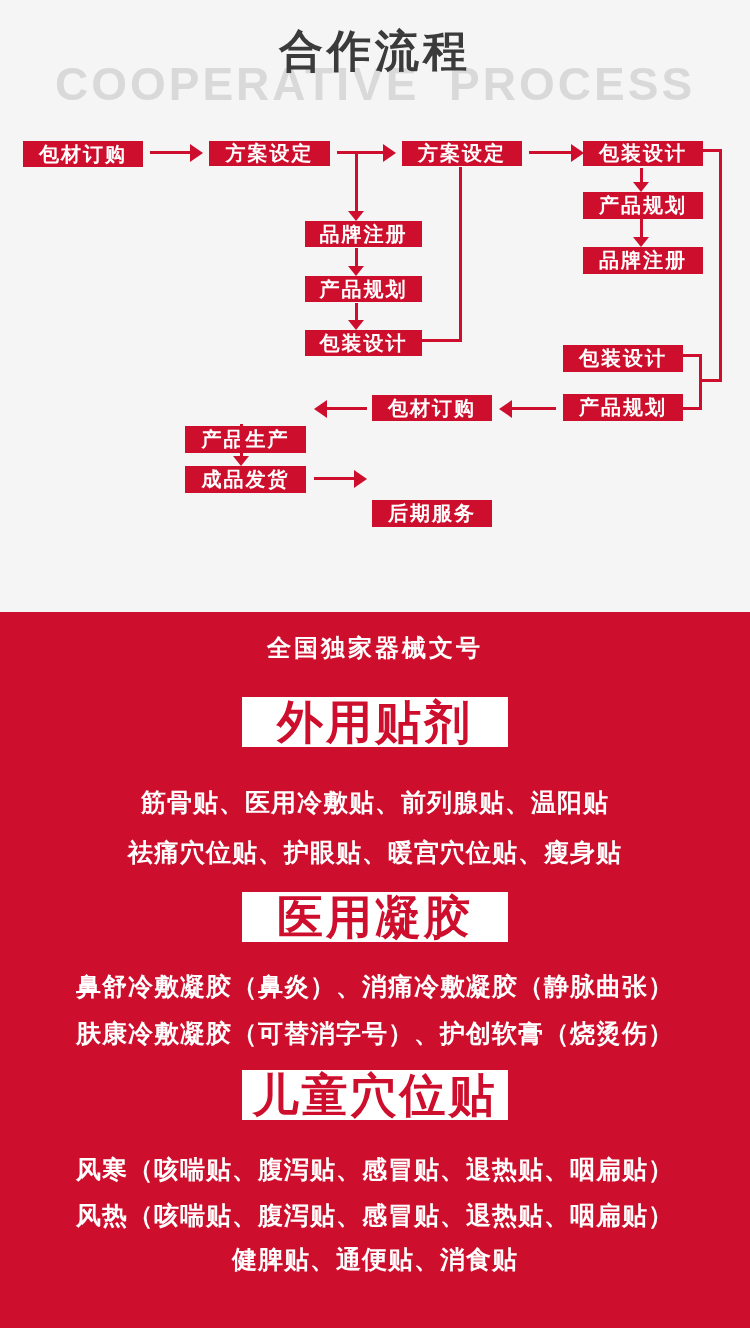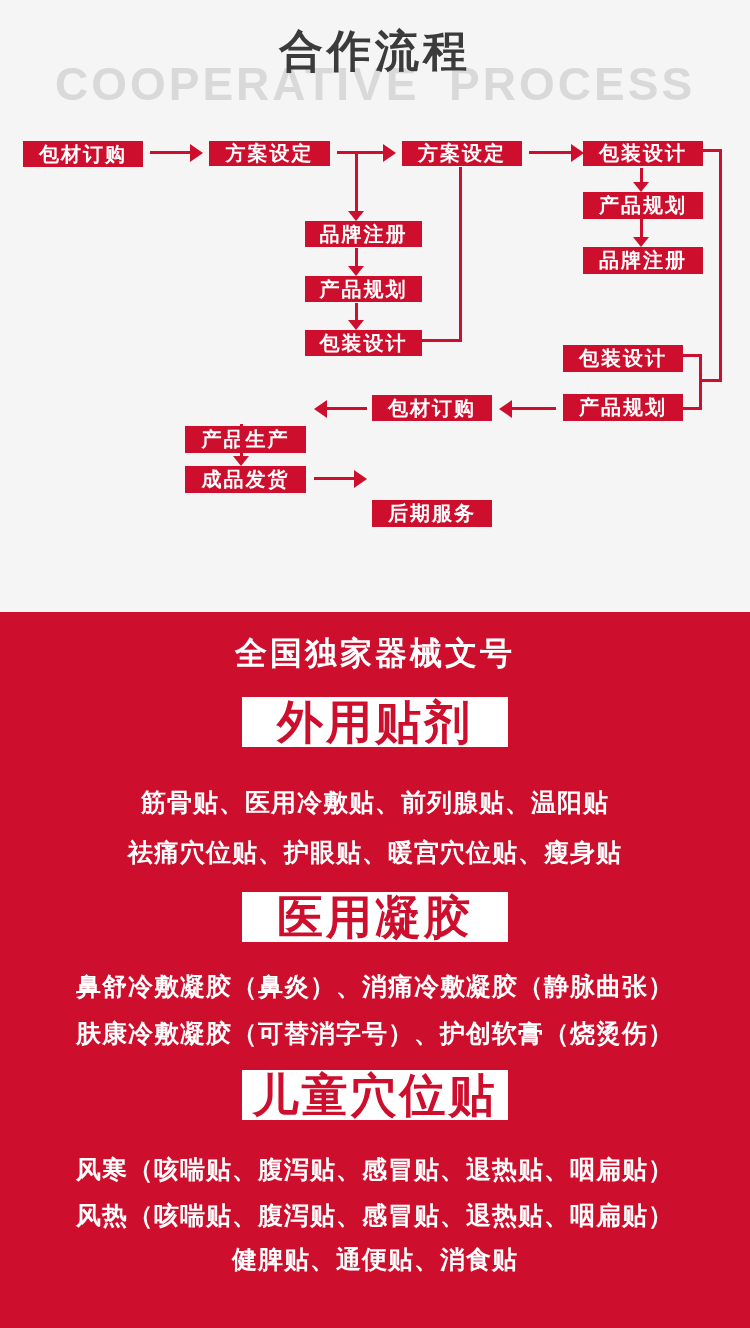--- a/index.html
+++ b/index.html
@@ -33,21 +33,21 @@
     width:0;height:0;border:9px solid transparent;border-right:0;border-left:13px solid var(--red);}
   .harrow.left::before{content:"";position:absolute;right:100%;top:50%;transform:translateY(-50%);
     width:0;height:0;border:9px solid transparent;border-left:0;border-right:13px solid var(--red);}
   .varrow{position:absolute;width:3px;background:var(--red);}
   .varrow::after{content:"";position:absolute;top:100%;left:50%;transform:translateX(-50%);
     width:0;height:0;border:8px solid transparent;border-bottom:0;border-top:10px solid var(--red);}
 
   
   .panel{position:absolute;left:0;top:612px;width:750px;height:716px;background:var(--red);}
   .panel-heading{position:absolute;top:20px;left:0;width:100%;text-align:center;
-    color:var(--white);font-size:32px;font-weight:bold;letter-spacing:3px;}
+    color:var(--white);font-size:24px;font-weight:bold;letter-spacing:3px;}
   .category-badge{position:absolute;left:242px;width:266px;height:50px;background:var(--white);
     color:var(--red);font-size:46px;font-weight:bold;letter-spacing:3px;text-align:center;line-height:50px;}
   .product-line{position:absolute;left:0;width:100%;text-align:center;color:var(--white);
     font-size:25px;font-weight:bold;letter-spacing:1px;white-space:nowrap;}
 </style>
 </head>
 <body>
 
 <div class="page">
 

